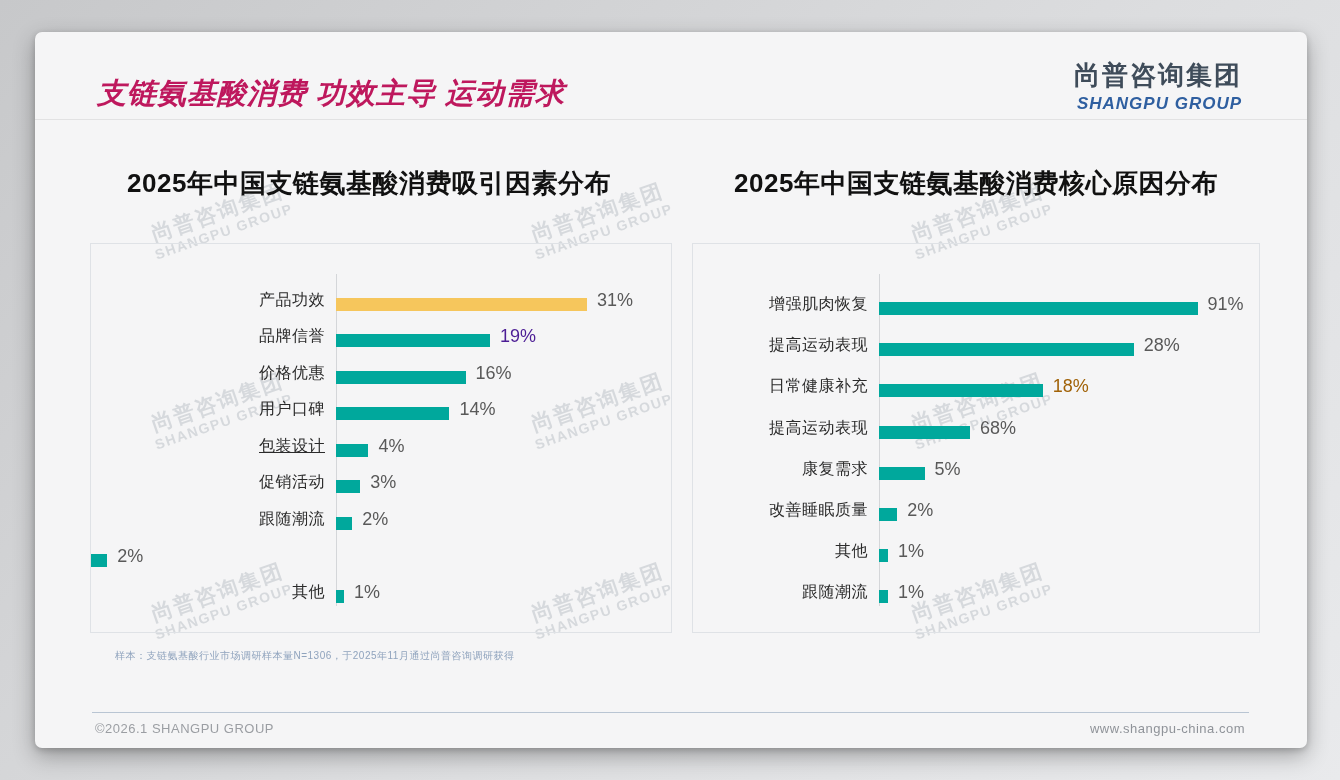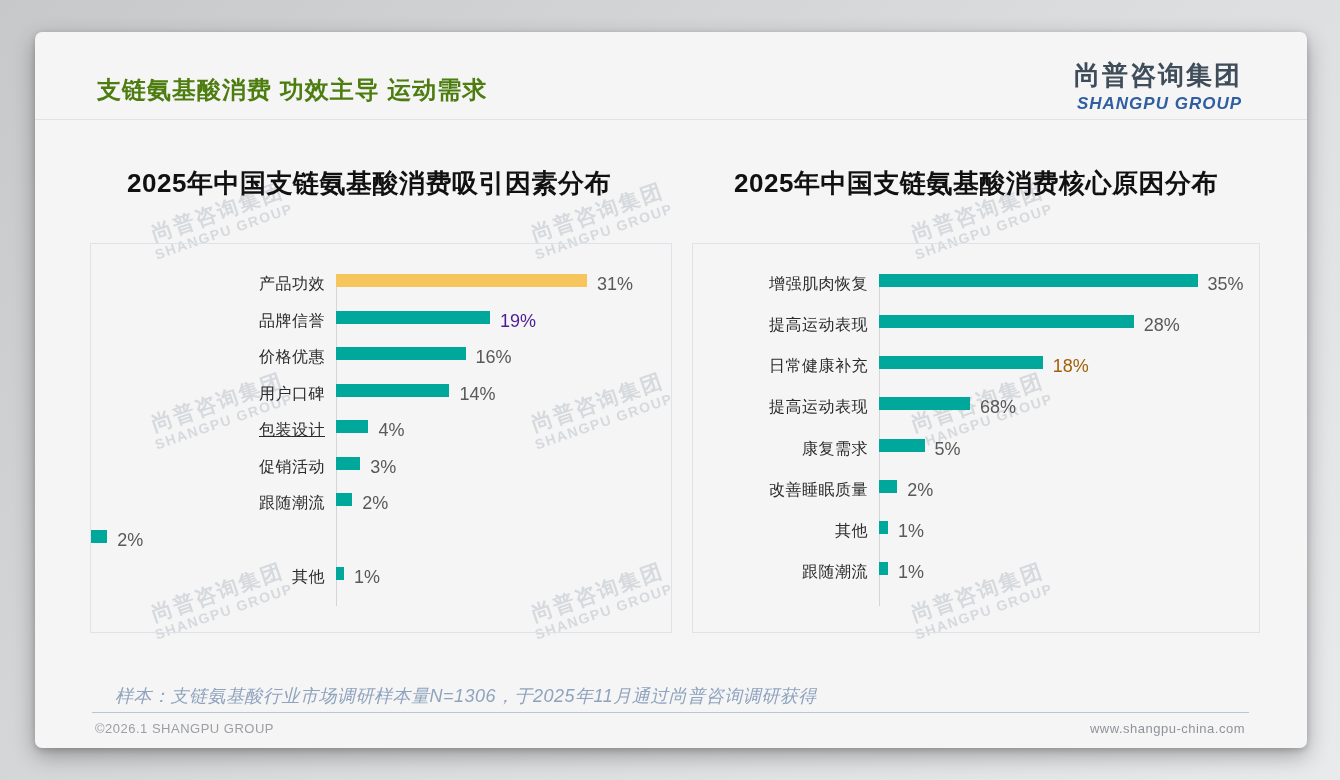--- a/index.html
+++ b/index.html
@@ -23,21 +23,21 @@
     transform: rotate(-19deg);
     color: rgba(143,152,163,.30);
     line-height:1.15; white-space:nowrap;
   }
   .wm .wm-cn { font-size:21px; font-weight:700; letter-spacing:2px; }
   .wm .wm-en { font-size:14px; font-weight:700; letter-spacing:1.5px; }
   
   .content { position:absolute; inset:0; z-index:2; }
   .main-title {
     position:absolute; left:62px; top:42px;
-    font-size:24px; font-weight:800; color:#4d7c0f; letter-spacing:1px;
+    font-size:29px; font-weight:800; color:#be185d; letter-spacing:1px;font-style:italic;
   }
   .header-rule { position:absolute; left:0; right:0; top:87px; height:1px; background:#e2e2e3; }
   .logo { position:absolute; right:65px; top:26px; text-align:right; }
   .logo-cn { font-size:26px; font-weight:800; color:#3f4c5a; letter-spacing:2px; }
   .logo-en { font-size:17px; font-weight:800; font-style:italic; color:#2f5fa0; letter-spacing:1px; margin-top:1px; }
   
   .chart-title {
     position:absolute; top:134px; font-size:26px; font-weight:800; color:#111;
     text-align:center; letter-spacing:0.5px;
   }
@@ -45,31 +45,31 @@
   .chart-title.right { left:657px; width:568px; }
   
   .panel {
     position:absolute; top:211px; height:390px;
     border:1px solid #dfe2e6; background:transparent;
   }
   .panel.left  { left:55px;  width:582px; }
   .panel.right { left:657px; width:568px; }
   .axis-line { position:absolute; top:30px; bottom:26px; width:1px; background:#d4d6d9; }
   .rows { position:absolute; left:0; right:14px; top:30px; bottom:29px; display:flex; flex-direction:column; }
-  .row { flex:1; display:flex; align-items:flex-start; }
+  .row { flex:1; display:flex; align-items:flex-end; }
   .cat-label {
     flex:0 0 auto; text-align:right; padding-right:11px;
     font-size:16px; color:#2b2b2b; letter-spacing:0.5px; white-space:nowrap;
   }
   .bar { height:13px; flex:0 0 auto; }
   .val-label { margin-left:10px; font-size:18px; color:#595959; white-space:nowrap; }
   
   .footnote {
-    position:absolute; left:80px; top:652px;
-    font-size:18px; color:#8fa3bd; letter-spacing:0.5px;font-style:italic;
+    position:absolute; left:80px; top:617px;
+    font-size:10px; color:#8fa3bd; letter-spacing:0.5px;
   }
   .footer-rule { position:absolute; left:57px; right:58px; top:680px; height:1px; background:#b9c5d3; }
   .footer-left  { position:absolute; left:60px;  top:689px; font-size:13px; color:#9b9ea3; letter-spacing:0.5px; }
   .footer-right { position:absolute; right:62px; top:689px; font-size:13px; color:#8f9399; letter-spacing:0.5px; }
 </style>
 </head>
 <body>
 
 <div class="card">
 
@@ -173,21 +173,21 @@
           </div>
         </div>
     </div>
 
     <div class="panel right">
       <div class="axis-line" style="left: 186px;"></div>
       <div class="rows">
           <div class="row">
             <span class="cat-label" style="width: 186px;">增强肌肉恢复</span>
             <span class="bar" style="width: 318.5px; background: rgb(0, 168, 156);"></span>
-            <span class="val-label" style="color: rgb(89, 89, 89);">35%</span>
+            <span class="val-label" style="color: rgb(89, 89, 89);">91%</span>
           </div>
           <div class="row">
             <span class="cat-label" style="width: 186px;">提高运动表现</span>
             <span class="bar" style="width: 254.8px; background: rgb(0, 168, 156);"></span>
             <span class="val-label" style="color: rgb(89, 89, 89);">28%</span>
           </div>
           <div class="row">
             <span class="cat-label" style="width: 186px;">日常健康补充</span>
             <span class="bar" style="width: 163.8px; background: rgb(0, 168, 156);"></span>
             <span class="val-label" style="color: #a16207;">18%</span>

